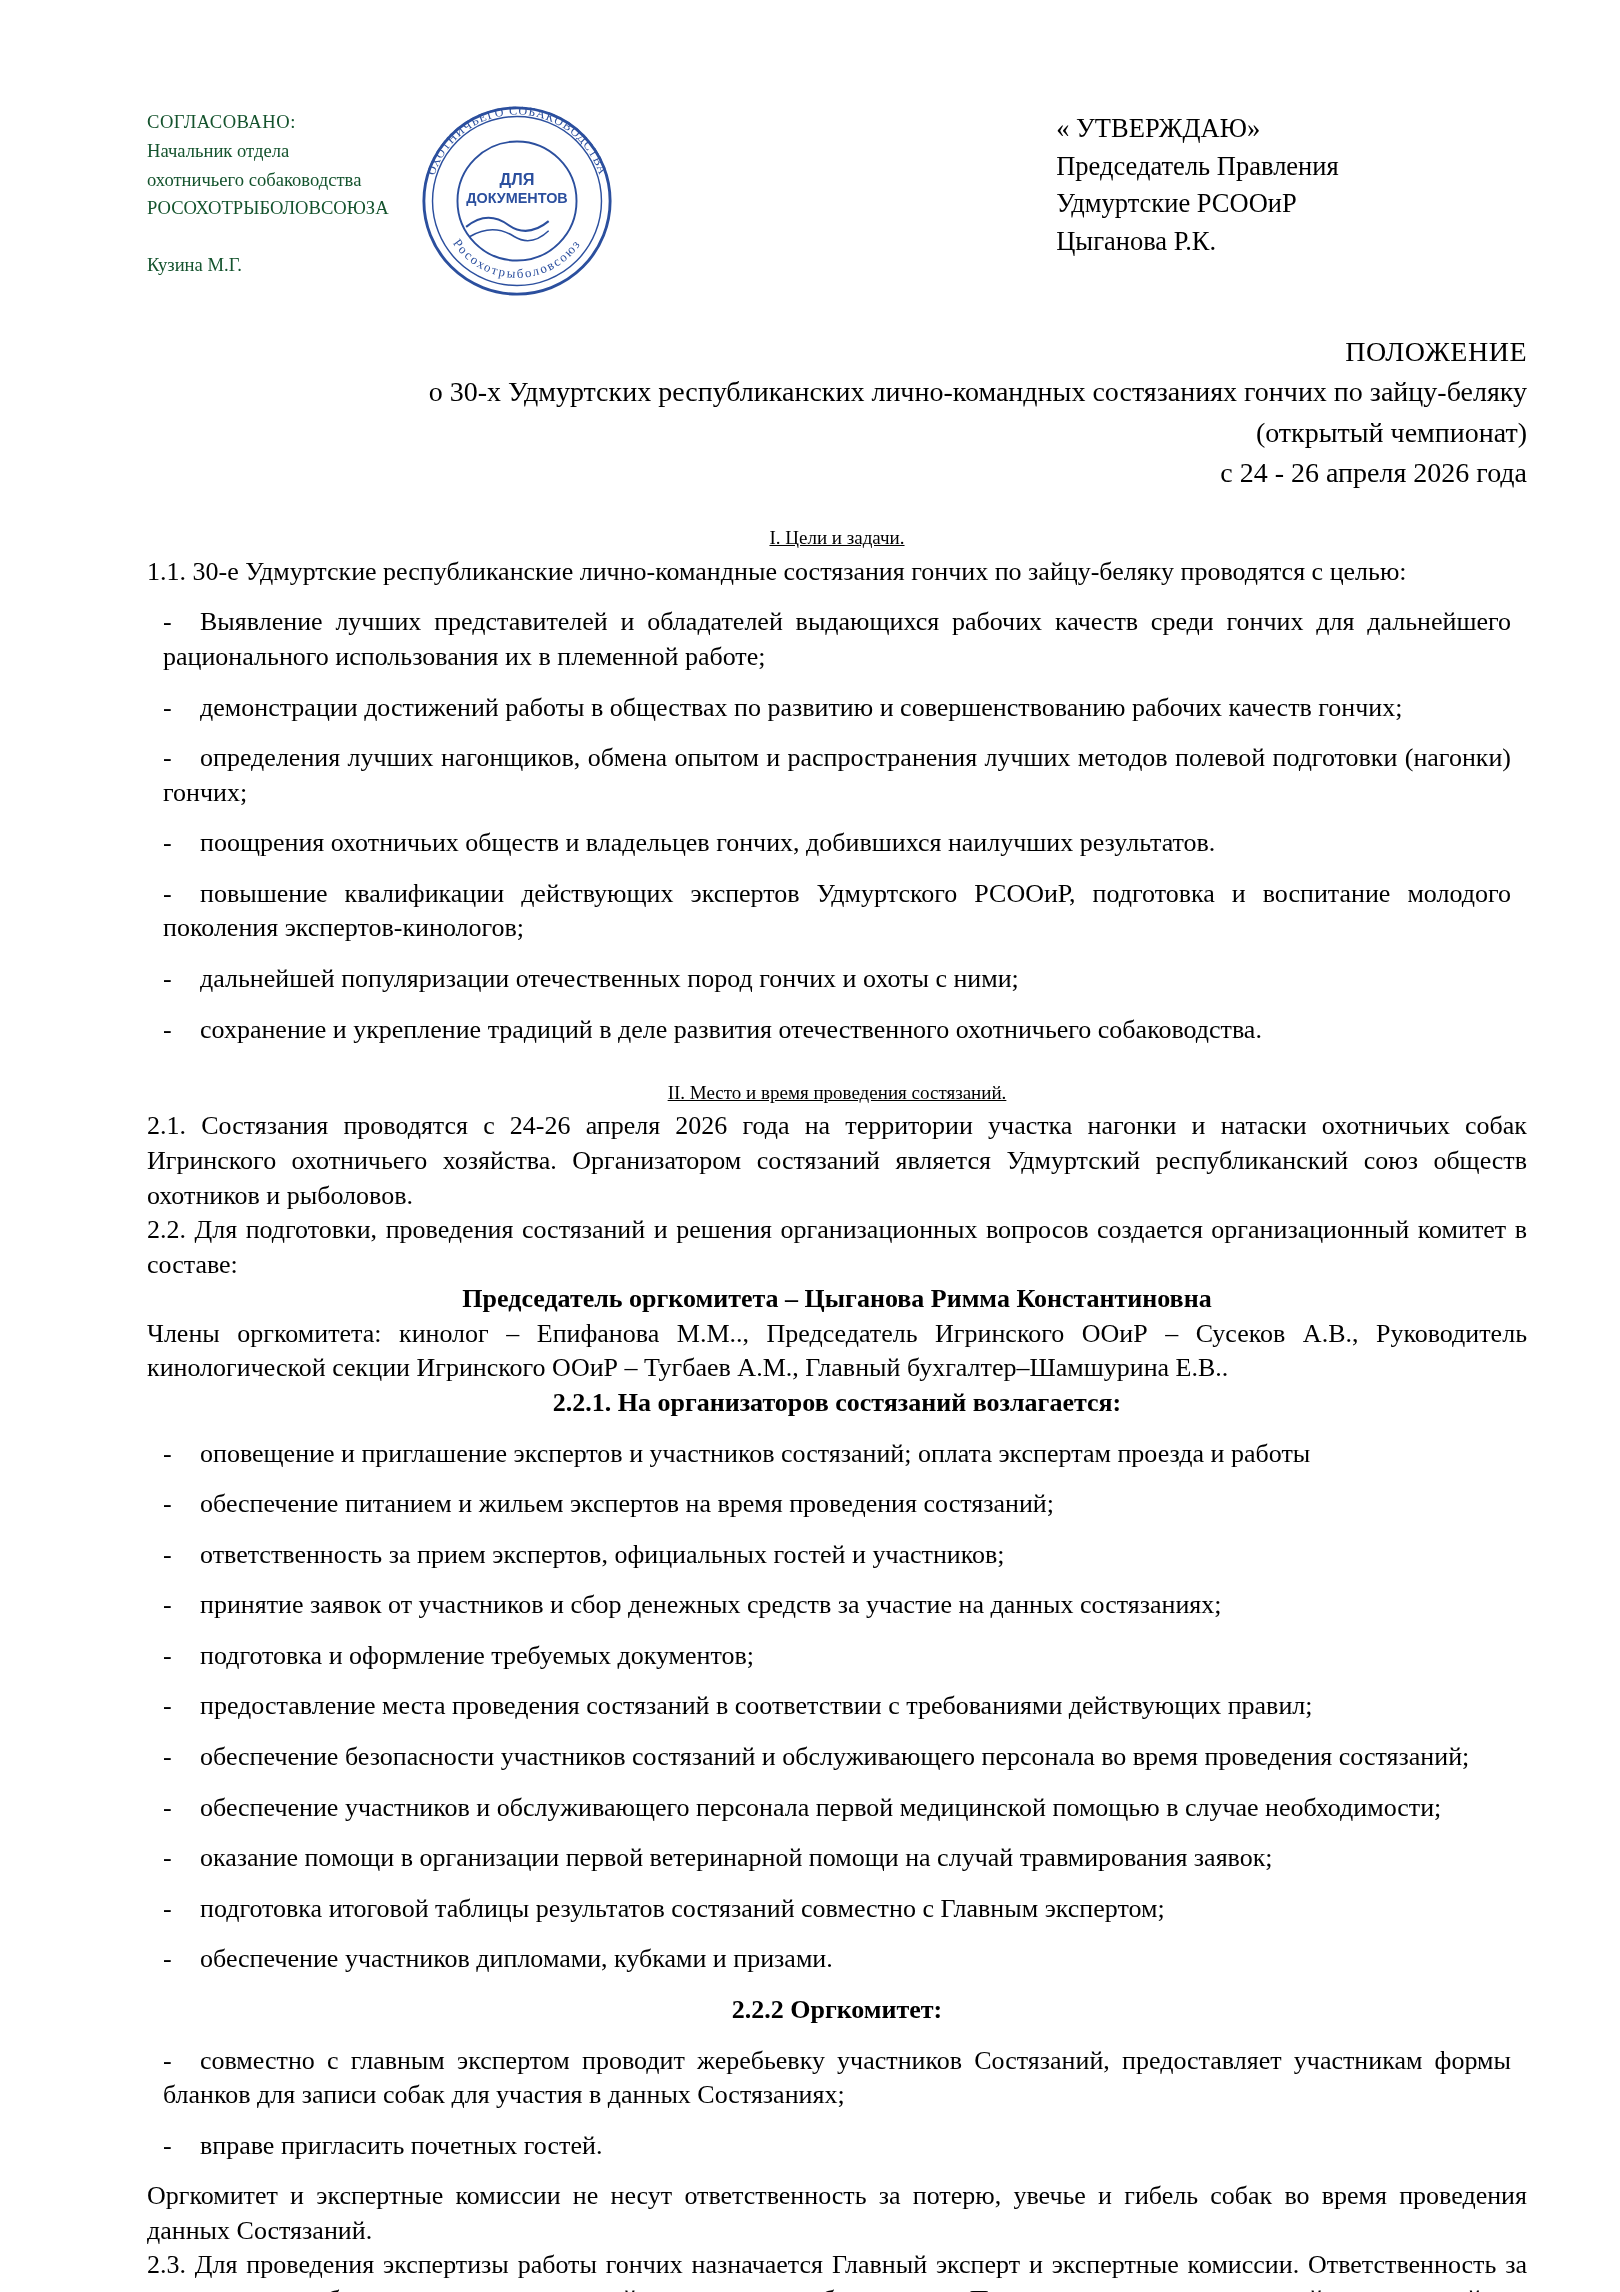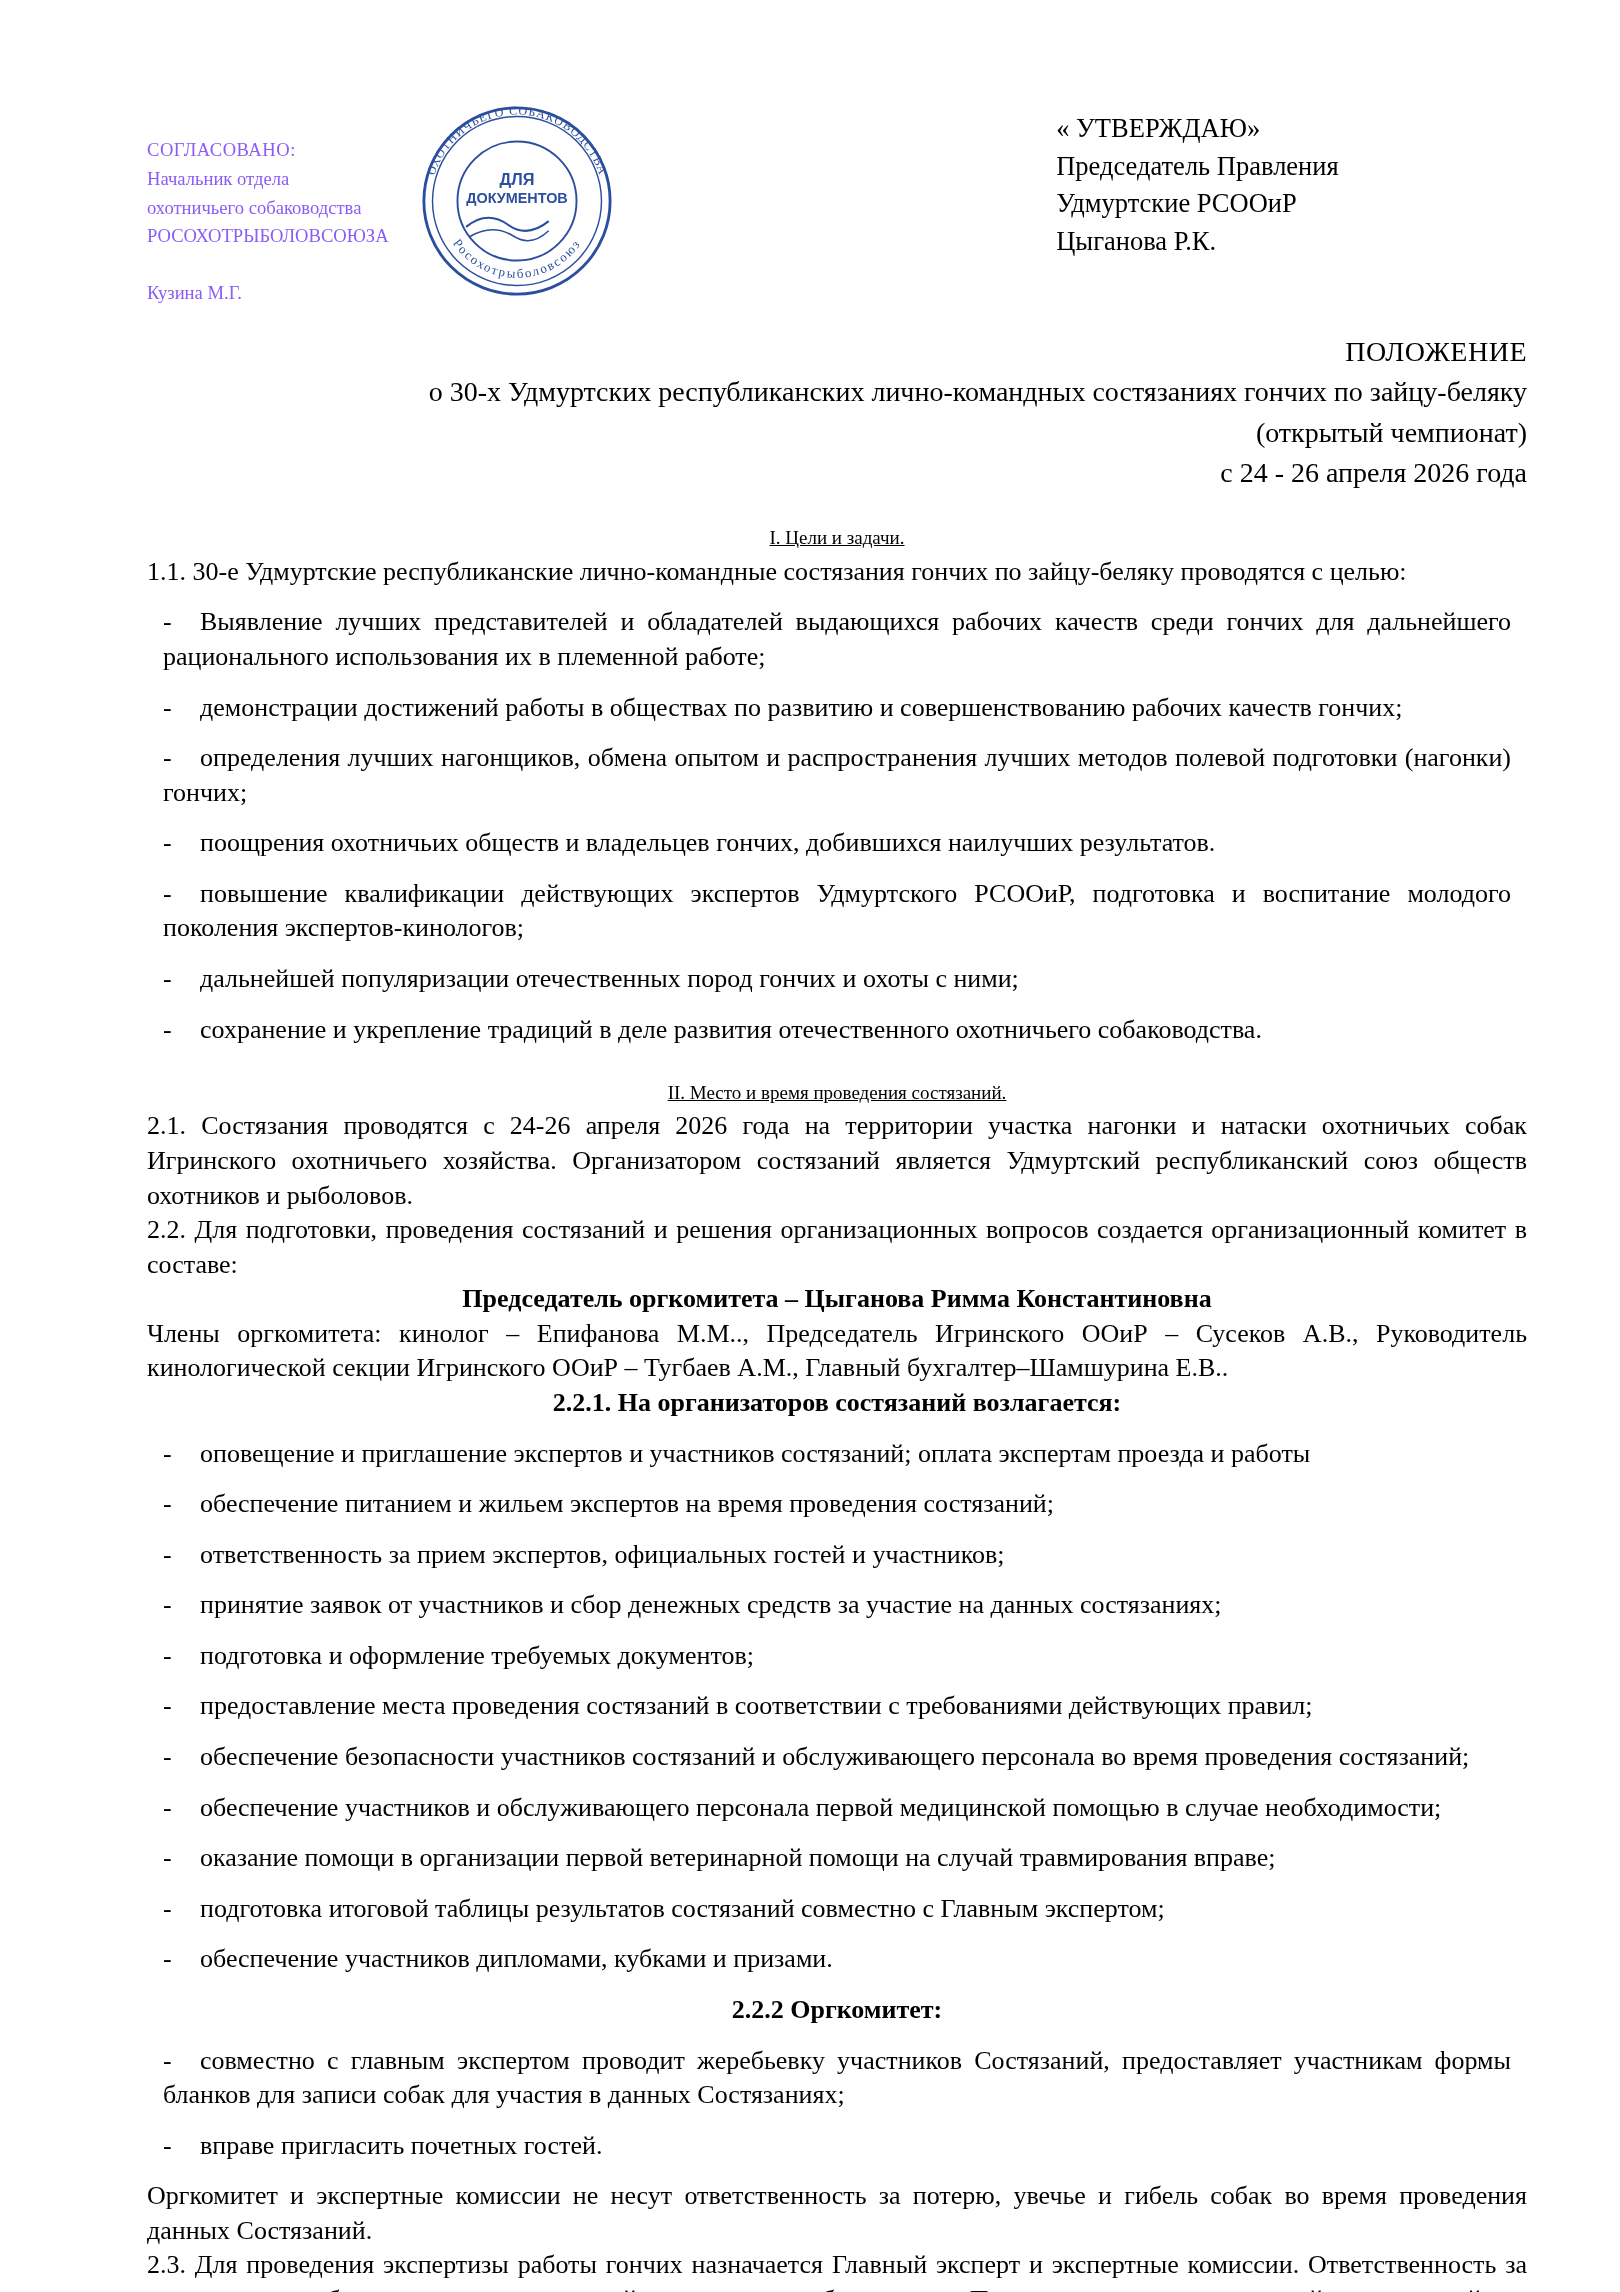--- a/index.html
+++ b/index.html
@@ -37,22 +37,21 @@
   }
   .approve-block div { white-space: nowrap; }
 
   .soglas-block {
     position: absolute;
     top: 39px;
     left: 0px;
     width: 510px;
     font-size: 18.6px;
     line-height: 1.55;
-    color: #8b5cf6;
-    margin-top: 28px;
+    color: #14532d;
   }
   .soglas-block .sg-title { letter-spacing: 0.5px; }
   .soglas-block .sg-line { white-space: nowrap; }
   .soglas-name { margin-top: 27.4px; }
 
   
   .stamp {
     position: absolute;
     left: 250px;
     top: 11.8px;
@@ -177,21 +176,21 @@
     <p class="para nojust">2.2.1.   На организаторов состязаний возлагается:</p>
 
     <p class="dash-item"><span class="dash">-</span><span>оповещение и приглашение экспертов и участников состязаний; оплата экспертам проезда и работы</span></p>
     <p class="dash-item"><span class="dash">-</span><span>обеспечение питанием и жильем экспертов на время проведения состязаний;</span></p>
     <p class="dash-item"><span class="dash">-</span><span>ответственность за прием экспертов, официальных гостей и участников;</span></p>
     <p class="dash-item"><span class="dash">-</span><span>принятие заявок от участников и сбор денежных средств за участие на данных состязаниях;</span></p>
     <p class="dash-item"><span class="dash">-</span><span>подготовка и оформление требуемых документов;</span></p>
     <p class="dash-item"><span class="dash">-</span><span>предоставление места проведения состязаний в соответствии с требованиями действующих правил;</span></p>
     <p class="dash-item"><span class="dash">-</span><span>обеспечение безопасности участников состязаний и обслуживающего персонала во время проведения состязаний;</span></p>
     <p class="dash-item"><span class="dash">-</span><span>обеспечение участников и обслуживающего персонала первой медицинской помощью в случае необходимости;</span></p>
-    <p class="dash-item"><span class="dash">-</span><span>оказание помощи в организации первой ветеринарной помощи на случай травмирования вправе;</span></p>
+    <p class="dash-item"><span class="dash">-</span><span>оказание помощи в организации первой ветеринарной помощи на случай травмирования заявок;</span></p>
     <p class="dash-item"><span class="dash">-</span><span>подготовка итоговой таблицы результатов состязаний совместно с Главным экспертом;</span></p>
     <p class="dash-item"><span class="dash">-</span><span>обеспечение участников дипломами, кубками и призами.</span></p>
 
     <p class="para nojust">2.2.2 Оргкомитет:</p>
     <p class="dash-item"><span class="dash">-</span><span>совместно с главным экспертом проводит жеребьевку участников Состязаний, предоставляет участникам формы бланков для записи собак для участия в данных Состязаниях;</span></p>
     <p class="dash-item"><span class="dash">-</span><span>вправе пригласить почетных гостей.</span></p>
 
     <p class="para">Оргкомитет и экспертные комиссии не несут ответственность за потерю, увечье и гибель собак во время проведения данных Состязаний.</p>
     <p class="para">2.3.       Для проведения экспертизы работы гончих назначается Главный эксперт и экспертные комиссии. Ответственность за организацию работы экспертных комиссий, контроль за соблюдением «Правил проведения испытаний и состязаний…», проведение жеребьевки, подведение итогов состязаний, рассмотрение протестов и жалоб участников возлагается на Главного эксперта состязаний.</p>
     <p class="para">2.3.1.   Главный эксперт совместно с оргкомитетом, имеют право отстранять от участия в состязаниях</p>

